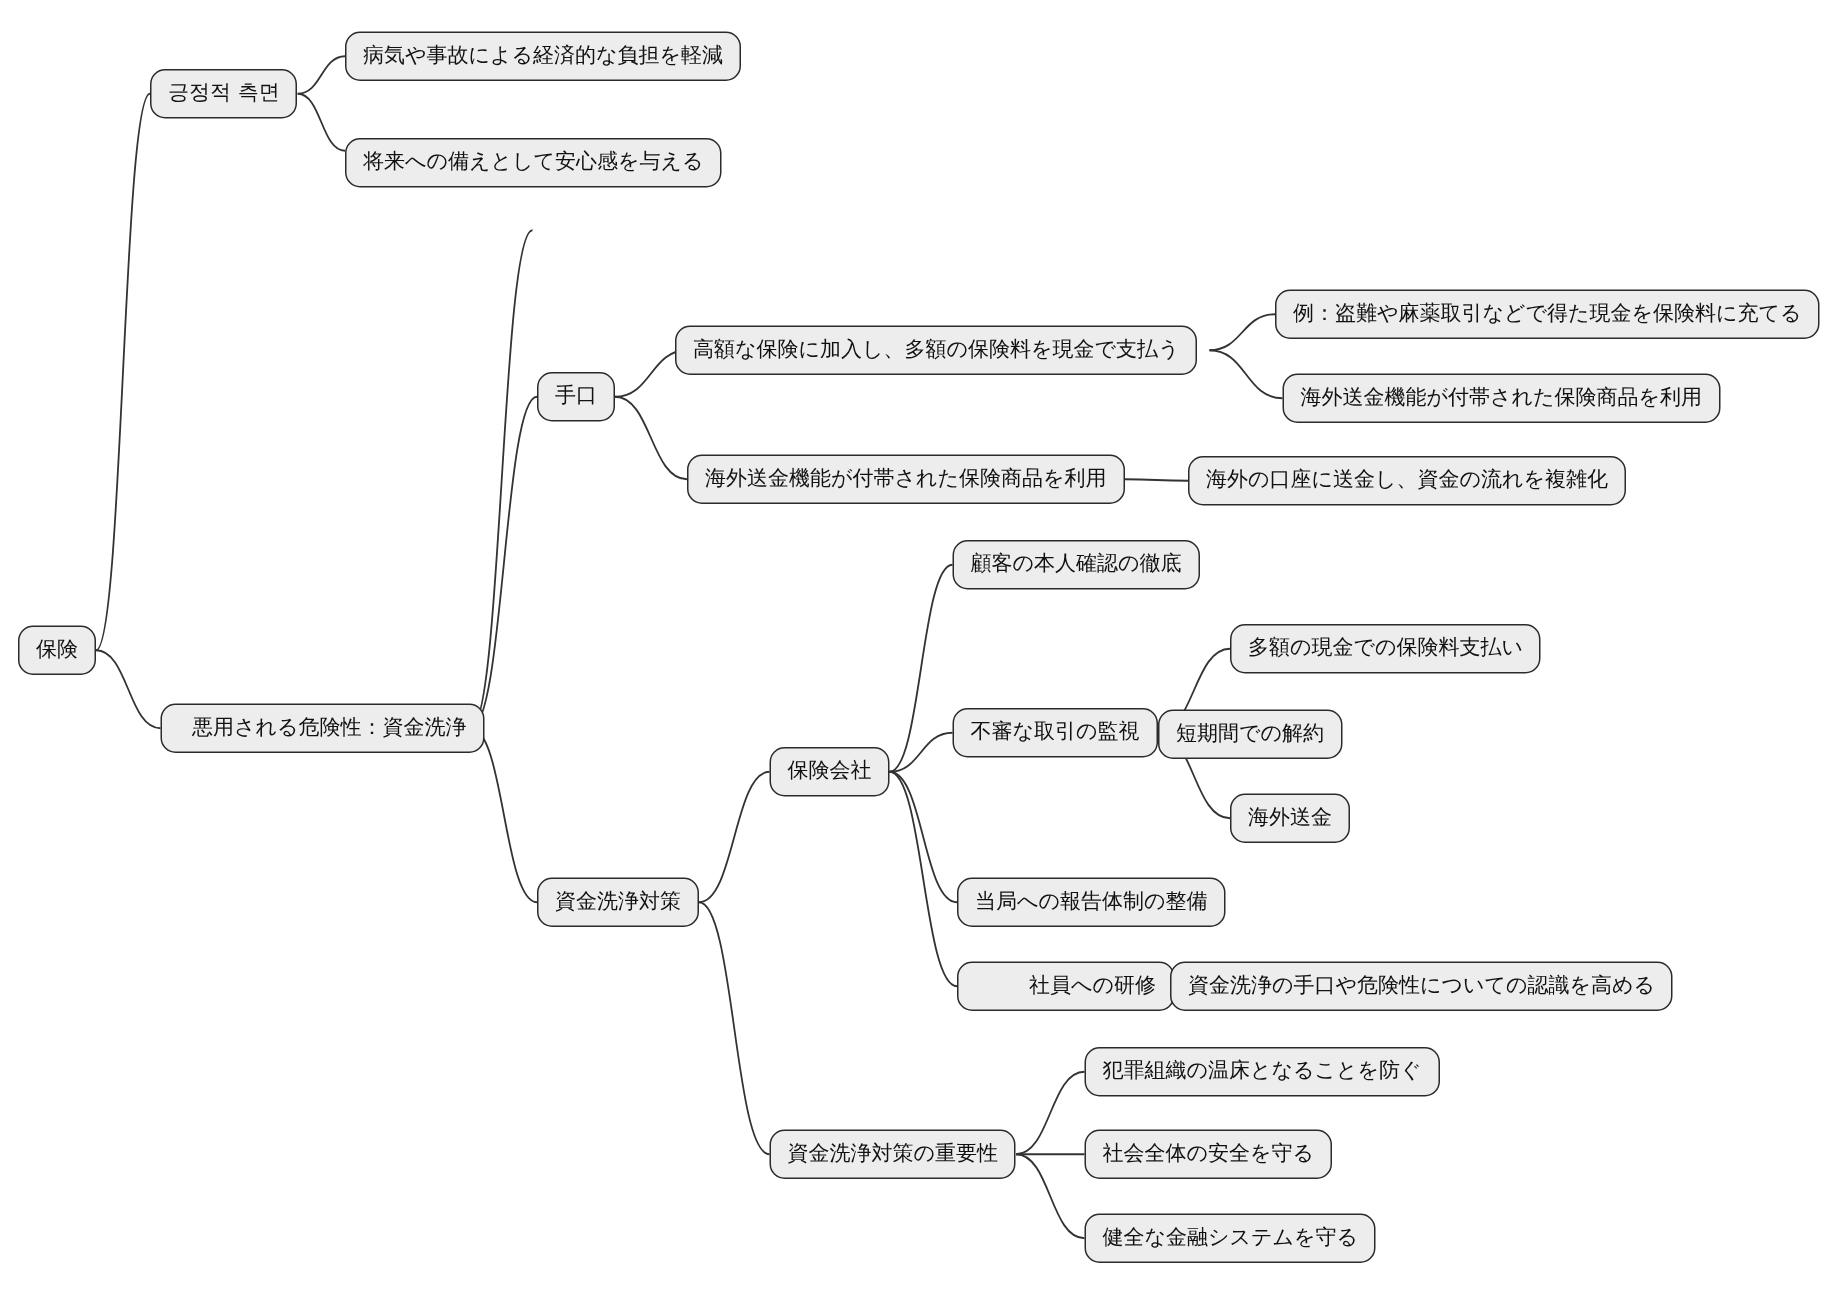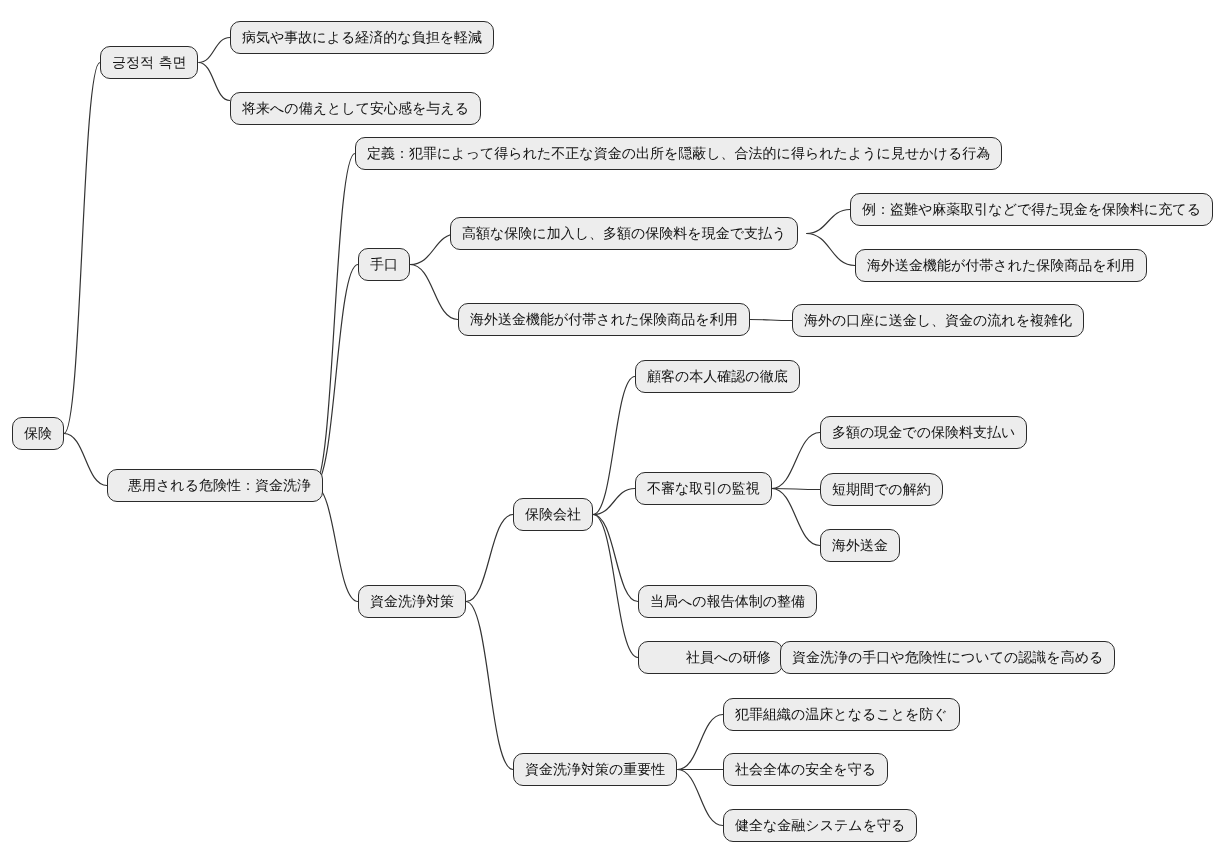--- a/index.html
+++ b/index.html
@@ -84,21 +84,20 @@
   <div class="node" id="node-insurance" style="left:12px; top:417px;">保険</div>
 
   <div class="node" id="node-positive-aspects" style="left:100px; top:46px;">긍정적 측면</div>
 
   <div class="node" id="node-reduce-financial-burden" style="left:230px; top:21px;">病気や事故による経済的な負担を軽減</div>
 
   <div class="node" id="node-future-security" style="left:230px; top:68px;margin-top:24px;">将来への備えとして安心感を与える</div>
 
   <div class="node" id="node-misuse-risk-money-laundering" style="left:107px; top:469px;padding-left:20px;">悪用される危険性：資金洗浄</div>
 
-  <div class="node" id="node-definition" style="left:355px; top:137px;">定義：犯罪によって得られた不正な資金の出所を隠蔽し、合法的に得られたように見せかける行為</div>
 
   <div class="node" id="node-tactics" style="left:358px; top:248px;">手口</div>
 
   <div class="node" id="node-high-premium-cash-payment" style="left:450px; top:217px;">高額な保険に加入し、多額の保険料を現金で支払う</div>
 
   <div class="node" id="node-example-crime-cash" style="left:850px; top:193px;">例：盗難や麻薬取引などで得た現金を保険料に充てる</div>
 
   <div class="node" id="node-surrender-clean-money" style="left:855px; top:249px;">海外送金機能が付帯された保険商品を利用</div>
 
   <div class="node" id="node-overseas-remittance-products" style="left:458px; top:303px;">海外送金機能が付帯された保険商品を利用</div>
@@ -108,21 +107,21 @@
   <div class="node" id="node-aml-measures" style="left:358px; top:585px;">資金洗浄対策</div>
 
   <div class="node" id="node-insurance-company" style="left:513px; top:498px;">保険会社</div>
 
   <div class="node" id="node-customer-identity-verification" style="left:635px; top:360px;">顧客の本人確認の徹底</div>
 
   <div class="node" id="node-suspicious-transaction-monitoring" style="left:635px; top:472px;">不審な取引の監視</div>
 
   <div class="node" id="node-large-cash-premium" style="left:820px; top:416px;">多額の現金での保険料支払い</div>
 
-  <div class="node" id="node-short-term-cancellation" style="left:820px; top:473px;border-radius:13px;">短期間での解約</div>
+  <div class="node" id="node-short-term-cancellation" style="left:772px; top:473px;">短期間での解約</div>
 
   <div class="node" id="node-overseas-remittance" style="left:820px; top:529px;">海外送金</div>
 
   <div class="node" id="node-reporting-system" style="left:638px; top:585px;">当局への報告体制の整備</div>
 
   <div class="node" id="node-employee-training" style="left:638px; top:641px;padding-left:47px;">社員への研修</div>
 
   <div class="node" id="node-raise-awareness" style="left:780px; top:641px;text-align:center;">資金洗浄の手口や危険性についての認識を高める</div>
 
   <div class="node" id="node-aml-importance" style="left:513px; top:753px;">資金洗浄対策の重要性</div>

